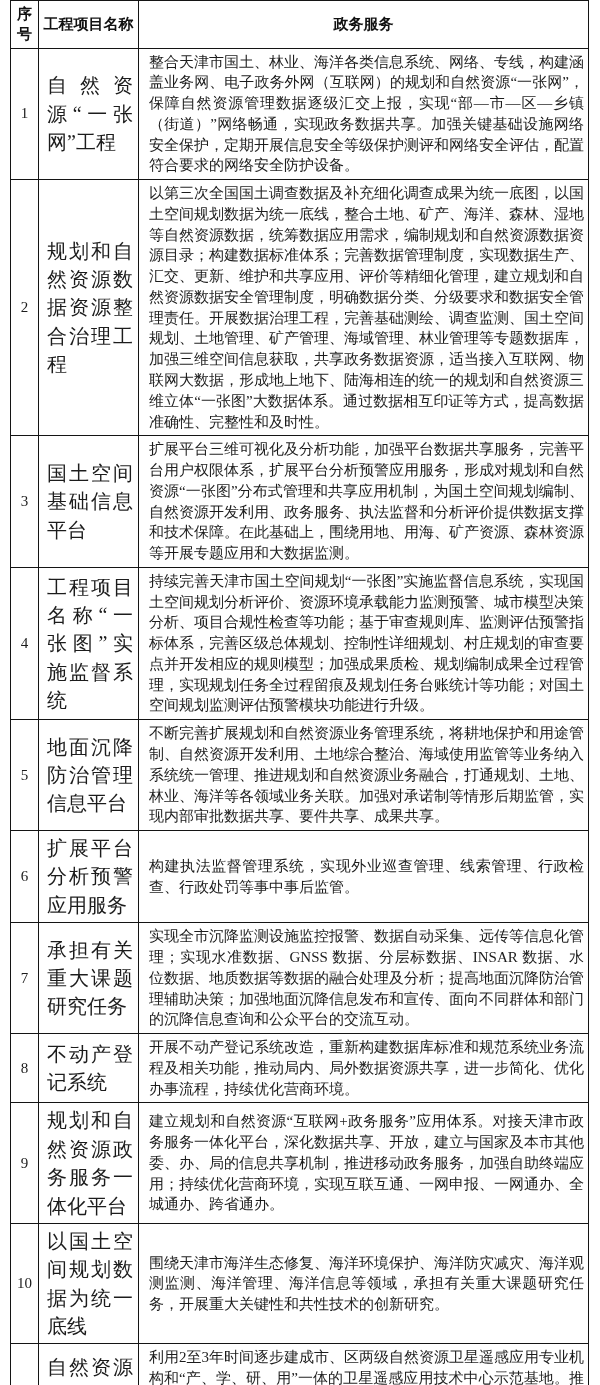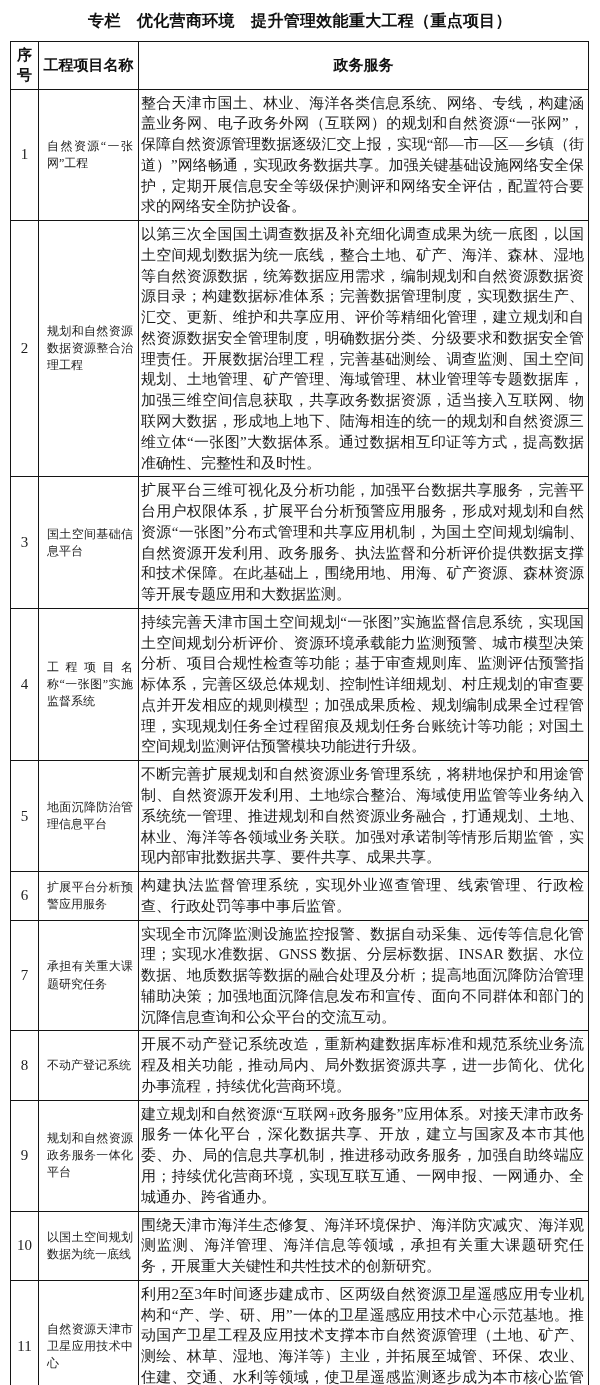--- a/index.html
+++ b/index.html
@@ -53,41 +53,40 @@
     padding: 3px 1px;
     height: 44px;
     color: #111111;
   }
   td.c-no {
     text-align: center;
     font-size: 15px;
     padding: 1px 0;
   }
   td.c-name {
-    font-size: 12px;
+    font-size: 20px;
     line-height: 1.42;
     padding: 3px 5px 3px 8px;
     text-align: justify;
     text-justify: inter-character;
     word-break: break-all;
   }
   td.c-content {
     font-size: 15px;
     line-height: 1.385;
-    padding: 3px 4px 3px 2px;
+    padding: 3px 4px 3px 10px;
     text-align: justify;
     text-justify: inter-character;
     word-break: break-all;
   }
 </style>
 </head>
 <body>
 
 <div class="page">
-  <div class="doc-title">专栏　优化营商环境　提升管理效能重大工程（重点项目）</div>
 
   <table class="projects">
     <colgroup>
       <col class="col-no">
       <col class="col-name">
       <col class="col-main">
     </colgroup>
     <thead>
       <tr>
         <th>序号</th>

